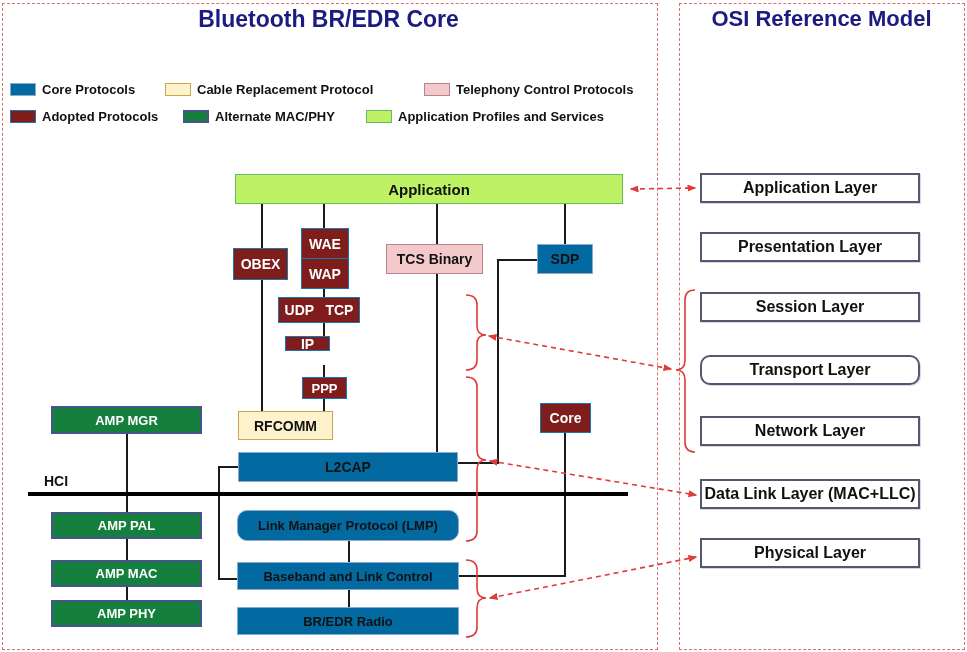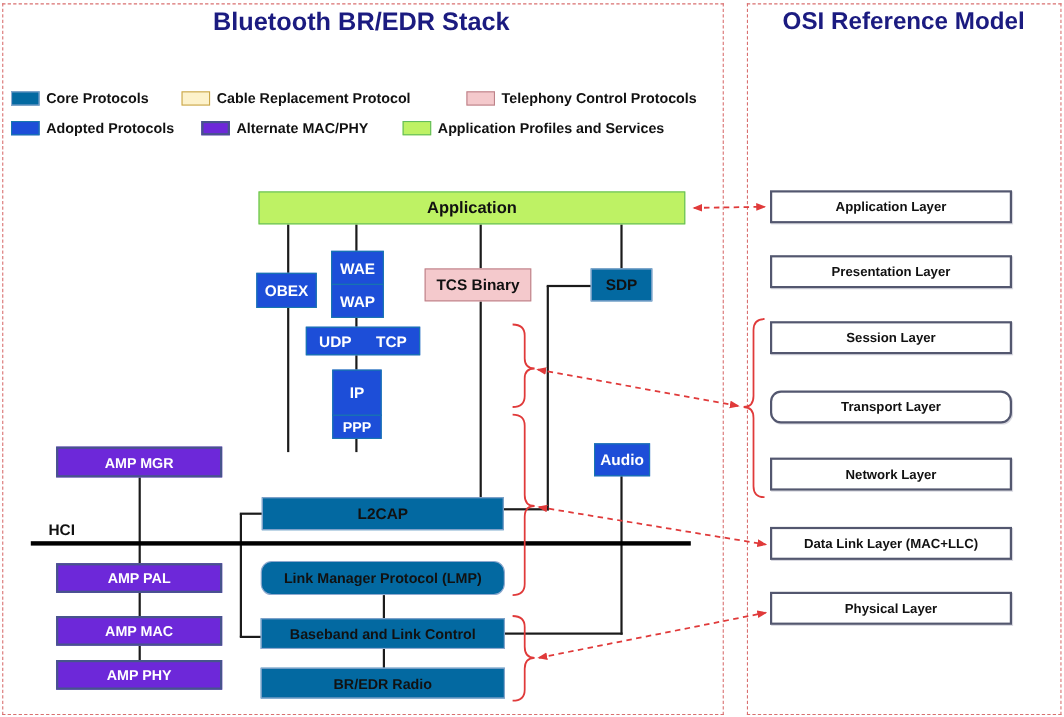--- a/index.html
+++ b/index.html
@@ -15,49 +15,49 @@
   #title-right{left:679px;top:6px;width:285px;font-size:22px;}
 
   .legend-item{position:absolute;display:flex;align-items:center;gap:6px;height:14px;}
   .legend-swatch{width:26px;height:13px;box-sizing:border-box;flex:0 0 auto;}
   .legend-label{font-size:13px;font-weight:bold;color:#111;white-space:nowrap;}
   #lg-core{left:10px;top:82px;}   #lg-cable{left:165px;top:82px;}  #lg-tel{left:424px;top:82px;}
   #lg-adopted{left:10px;top:109px;} #lg-amp{left:183px;top:109px;} #lg-profiles{left:366px;top:109px;}
 
   .box{position:absolute;box-sizing:border-box;display:flex;align-items:center;
        justify-content:center;font-weight:bold;text-align:center;white-space:nowrap;}
-  .c-blue  {background:#1d4ed8;border:1px solid #1878ae;color:#fff;}
+  .c-blue  {background:#7f1d1d;border:1px solid #1878ae;color:#fff;}
   .c-core  {background:#0369a1;border:1px solid #8ea9cf;color:#111;}
   .c-yellow{background:#fdf2cb;border:1px solid #c9a64a;color:#111;}
   .c-pink  {background:#f4c9cc;border:1px solid #bd8289;color:#111;}
-  .c-purple{background:#6d28d9;border:2px solid #47548c;color:#fff;}
+  .c-purple{background:#15803d;border:2px solid #47548c;color:#fff;}
   .c-green {background:#bef264;border:1px solid #63bd5c;color:#111;}
   .c-osi   {background:#ffffff;border:2px solid #53576f;color:#111;box-shadow:1px 1px 0 #d8d8e0;}
 
   #box-application{left:235px;top:174px;width:388px;height:30px;font-size:15px;}
   #box-obex{left:233px;top:248px;width:55px;height:32px;font-size:14px;}
   #box-wae{left:301px;top:228px;width:48px;height:31px;font-size:14px;}
   #box-wap{left:301px;top:258px;width:48px;height:31px;font-size:14px;}
-  #box-udptcp{left:278px;top:297px;width:104px;height:26px;font-size:14px;justify-content:space-around;}
-  #box-ip{left:302px;top:336px;width:45px;height:42px;font-size:14px;}
+  #box-udptcp{left:278px;top:297px;width:82px;height:26px;font-size:14px;justify-content:space-around;}
+  #box-ip{left:285px;top:336px;width:45px;height:15px;font-size:14px;}
   #box-ppp{left:302px;top:377px;width:45px;height:22px;font-size:13px;}
   #box-tcs{left:386px;top:244px;width:97px;height:30px;font-size:14px;}
   #box-sdp{left:537px;top:244px;width:56px;height:30px;font-size:14px;}
   #box-audio{left:540px;top:403px;width:51px;height:30px;font-size:14px;}
   #box-amp-mgr{left:51px;top:406px;width:151px;height:28px;font-size:13px;}
   #box-rfcomm{left:238px;top:411px;width:95px;height:29px;font-size:14px;}
   #box-l2cap{left:238px;top:452px;width:220px;height:30px;font-size:14px;}
   #box-amp-pal{left:51px;top:512px;width:151px;height:27px;font-size:13px;}
   #box-lmp{left:237px;top:510px;width:222px;height:31px;font-size:13px;border-radius:10px;}
   #box-amp-mac{left:51px;top:560px;width:151px;height:27px;font-size:13px;}
   #box-baseband{left:237px;top:562px;width:222px;height:28px;font-size:13px;}
   #box-amp-phy{left:51px;top:600px;width:151px;height:27px;font-size:13px;}
   #box-radio{left:237px;top:607px;width:222px;height:28px;font-size:13px;}
 
-  .osi-box{left:700px;width:220px;height:30px;font-size:12px;}
+  .osi-box{left:700px;width:220px;height:30px;font-size:16px;}
   #osi-0{top:173px;} #osi-1{top:232px;} #osi-2{top:292px;} #osi-3{top:355px;border-radius:10px;}
   #osi-4{top:416px;} #osi-5{top:479px;text-align:right;} #osi-6{top:538px;}
 
   .vline,.hline{position:absolute;background:#1b1b1b;}
   .vline{width:2px;} .hline{height:2px;}
   #v1{left:261px;top:204px;height:44px;}  #v2{left:261px;top:280px;height:131px;}
   #v3{left:323px;top:204px;height:24px;}  #v4{left:323px;top:289px;height:8px;}
   #v5{left:323px;top:323px;height:13px;}  #v6{left:323px;top:365px;height:12px;}
   #v7{left:323px;top:399px;height:12px;}  #v8{left:436px;top:204px;height:40px;}
   #v9{left:436px;top:274px;height:178px;} #v10{left:564px;top:204px;height:40px;}
@@ -74,21 +74,21 @@
   #overlay{position:absolute;left:0;top:0;width:967px;height:652px;pointer-events:none;}
 </style>
 </head>
 <body>
 
 <div id="canvas">
 
   <div class="panel" id="panel-left"></div>
   <div class="panel" id="panel-right"></div>
 
-  <div class="panel-title" id="title-left">Bluetooth BR/EDR Stack</div>
+  <div class="panel-title" id="title-left">Bluetooth BR/EDR Core</div>
   <div class="panel-title" id="title-right">OSI Reference Model</div>
 
   <div class="legend-item" id="lg-core">
     <span class="legend-swatch c-core"></span>
     <span class="legend-label">Core Protocols</span>
   </div>
   <div class="legend-item" id="lg-cable">
     <span class="legend-swatch c-yellow"></span>
     <span class="legend-label">Cable Replacement Protocol</span>
   </div>
@@ -140,22 +140,23 @@
   <div class="box c-blue" id="box-wae">WAE</div>
   <div class="box c-blue" id="box-wap">WAP</div>
   <div class="box c-blue" id="box-udptcp">
     <span>UDP</span>
     <span>TCP</span>
   </div>
   <div class="box c-blue" id="box-ip">IP</div>
   <div class="box c-blue" id="box-ppp">PPP</div>
   <div class="box c-pink" id="box-tcs">TCS Binary</div>
   <div class="box c-core" id="box-sdp">SDP</div>
-  <div class="box c-blue" id="box-audio">Audio</div>
+  <div class="box c-blue" id="box-audio">Core</div>
   <div class="box c-purple" id="box-amp-mgr">AMP MGR</div>
+  <div class="box c-yellow" id="box-rfcomm">RFCOMM</div>
   <div class="box c-core" id="box-l2cap">L2CAP</div>
   <div class="box c-purple" id="box-amp-pal">AMP PAL</div>
   <div class="box c-core" id="box-lmp">Link Manager Protocol (LMP)</div>
   <div class="box c-purple" id="box-amp-mac">AMP MAC</div>
   <div class="box c-core" id="box-baseband">Baseband and Link Control</div>
   <div class="box c-purple" id="box-amp-phy">AMP PHY</div>
   <div class="box c-core" id="box-radio">BR/EDR Radio</div>
 
   <div class="box c-osi osi-box" id="osi-0">Application Layer</div>
   <div class="box c-osi osi-box" id="osi-1">Presentation Layer</div>

